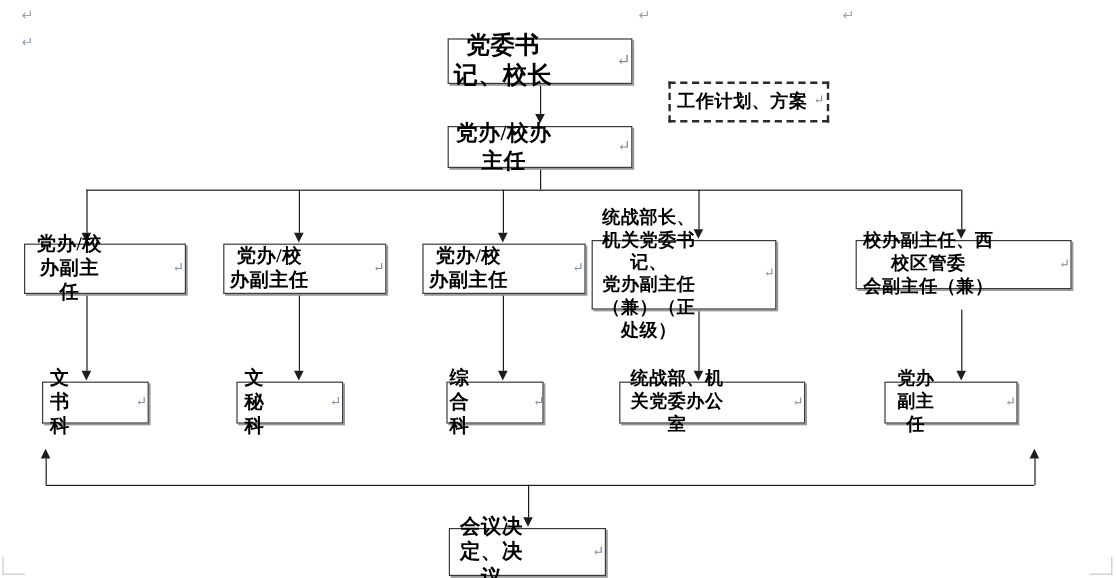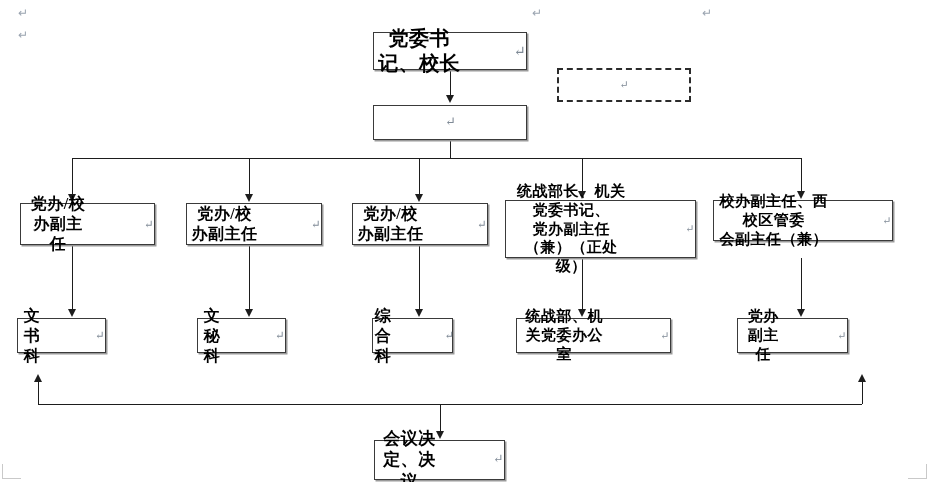--- a/index.html
+++ b/index.html
@@ -145,51 +145,53 @@
 
   <div class="vline" style="left:440px; top:404px; height:27px;"></div>
   <div class="arrow-down" style="left:435.5px; top:431px;"></div>
 
   <div class="node shadowed" style="left:373px; top:32px; width:154px; height:38px; font-size:20px;">
     <span class="txt">党委书记、校长</span>
       <span class="inline-pilcrow">↵</span>
   </div>
 
   <div class="node shadowed" style="left:373px; top:105px; width:154px; height:35px; font-size:18px;">
+    <span class="txt">党办/校办主任</span>
       <span class="inline-pilcrow">↵</span>
   </div>
 
   <div class="node dashed" style="left:557px; top:68px; width:134px; height:34px; font-size:15px;">
+    <span class="txt">工作计划、方案</span>
       <span class="inline-pilcrow">↵</span>
   </div>
 
   <div class="node shadowed" style="left:20px; top:203px; width:135px; height:42px; font-size:16px;">
     <span class="txt">党办/校办副主任</span>
       <span class="inline-pilcrow">↵</span>
   </div>
   <div class="node shadowed" style="left:186px; top:203px; width:136px; height:42px; font-size:16px;">
     <span class="txt">党办/校办副主任</span>
       <span class="inline-pilcrow">↵</span>
   </div>
   <div class="node shadowed" style="left:352px; top:203px; width:136px; height:42px; font-size:16px;">
     <span class="txt">党办/校办副主任</span>
       <span class="inline-pilcrow">↵</span>
   </div>
-  <div class="node shadowed" style="left:505px; top:200px; width:191px; height:58px; font-size:15px;">
+  <div class="node shadowed" style="left:493px; top:200px; width:154px; height:58px; font-size:15px;">
     <span class="txt">统战部长、机关党委书记、
 党办副主任（兼）（正处级）</span>
       <span class="inline-pilcrow">↵</span>
   </div>
   <div class="node shadowed" style="left:713px; top:200px; width:180px; height:41px; font-size:15px;">
     <span class="txt">校办副主任、西校区管委
 会副主任（兼）</span>
       <span class="inline-pilcrow">↵</span>
   </div>
 
-  <div class="node shadowed" style="left:17px; top:318px; width:89px; height:35px; font-size:16px;">
+  <div class="node shadowed" style="left:35px; top:318px; width:89px; height:35px; font-size:16px;">
     <span class="txt">文书科</span>
       <span class="inline-pilcrow">↵</span>
   </div>
   <div class="node shadowed" style="left:197px; top:318px; width:89px; height:35px; font-size:16px;">
     <span class="txt">文秘科</span>
       <span class="inline-pilcrow">↵</span>
   </div>
   <div class="node shadowed" style="left:372px; top:318px; width:81px; height:35px; font-size:16px;">
     <span class="txt">综合科</span>
       <span class="inline-pilcrow">↵</span>

